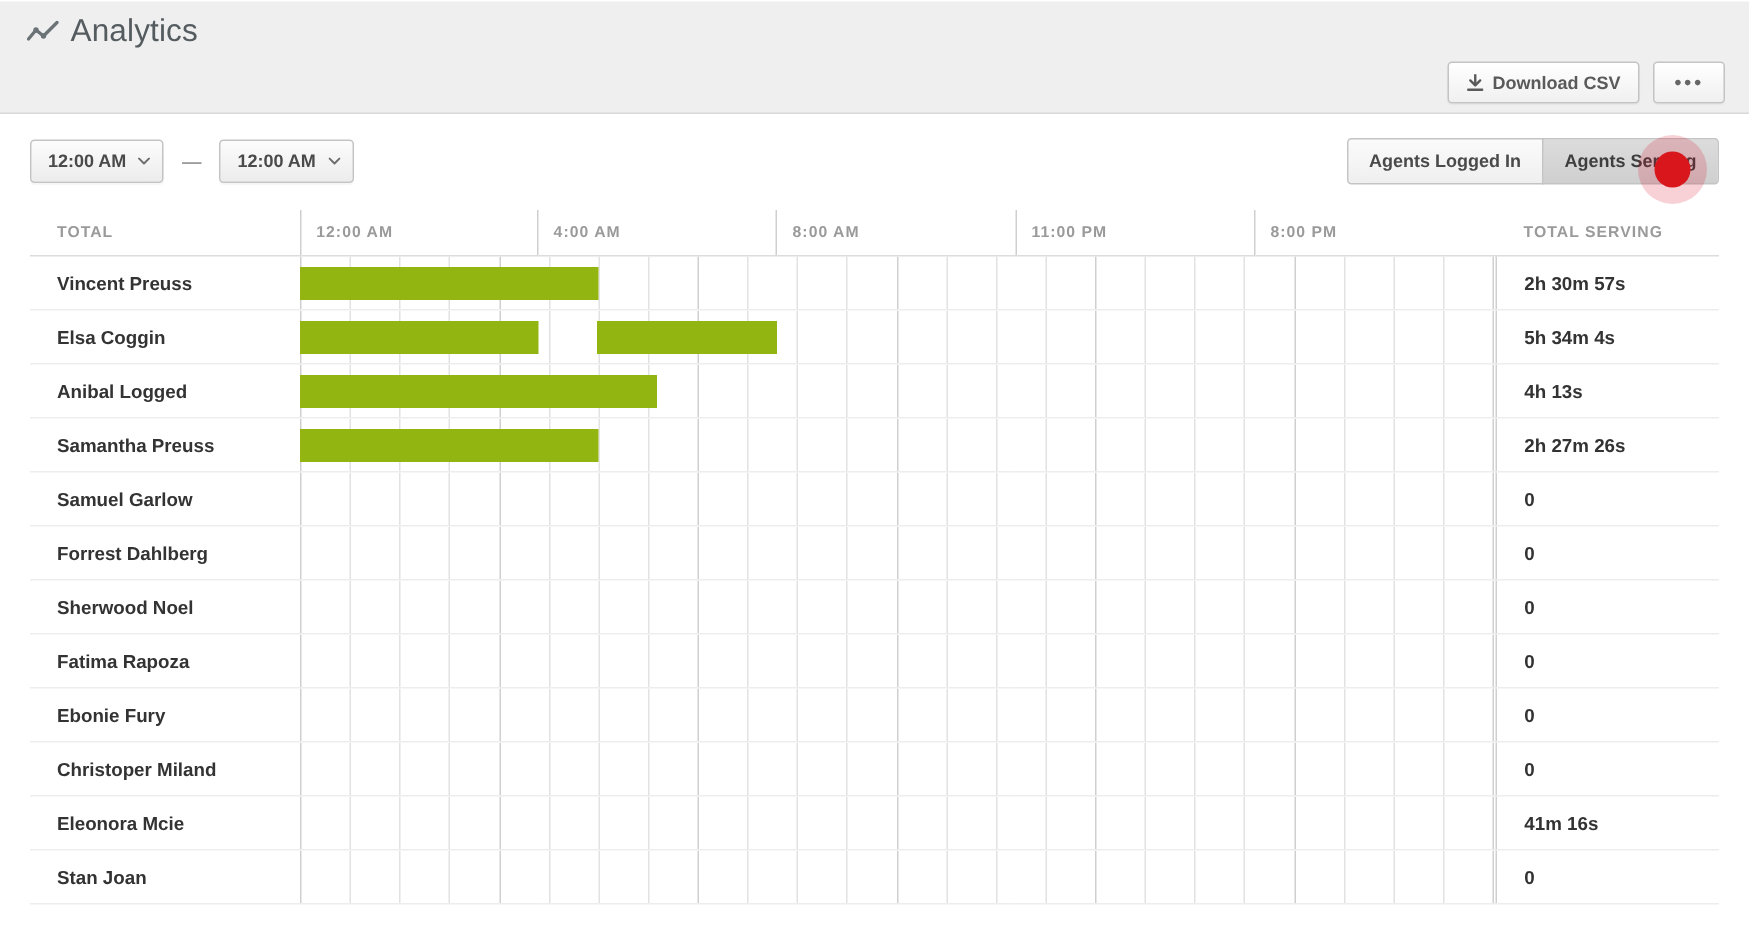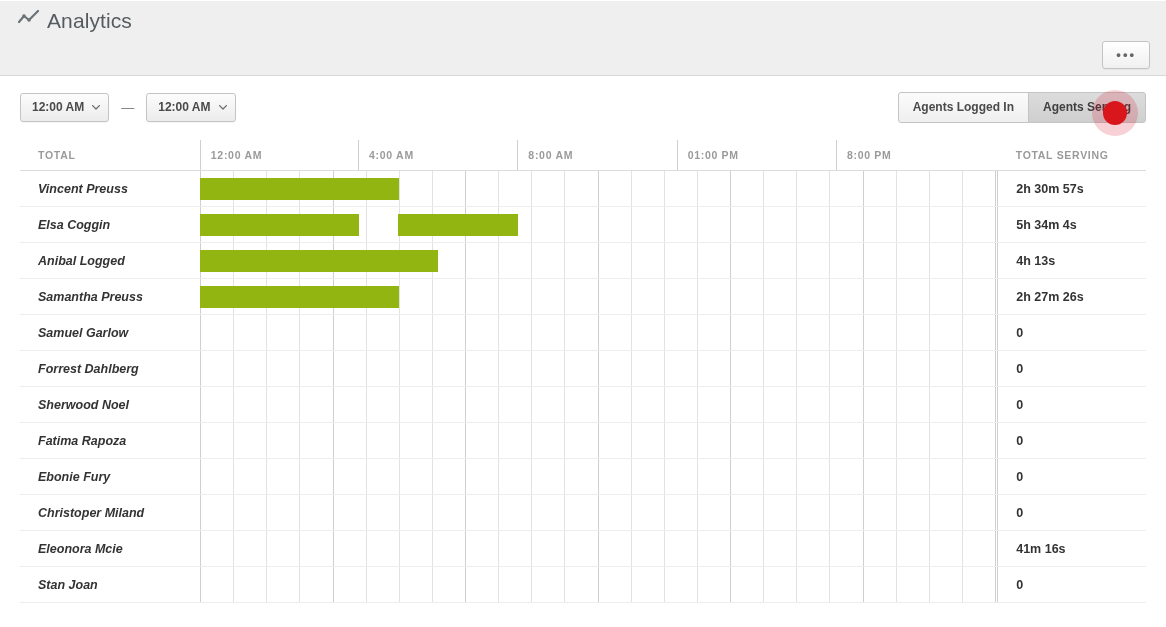--- a/index.html
+++ b/index.html
@@ -12,21 +12,21 @@
   }
 
   
   .app-header{
     position:relative;
     height:76px;
     background:#efefef;
     border-bottom:1px solid #d8d8d8;
     box-shadow:0 1px 0 #ffffff inset;
   }
-  .title-row{ display:flex; align-items:flex-start; padding:9px 0 0 18px; }
+  .title-row{ display:flex; align-items:flex-end; padding:9px 0 0 18px; }
   .analytics-icon{ width:22px; height:20px; margin-right:7px; display:block; }
   .app-title{
     font-size:21px; font-weight:400; color:#555c5f; letter-spacing:.1px;
   }
 
   .tabs-top{ display:flex; margin:7px 0 0 20px; }
   .tab-top{
     font-size:12px; font-weight:bold; color:#5a5a5a;
     padding:6px 13px 7px; border:1px solid #c7c7c7;
     background:linear-gradient(#fdfdfd,#f3f3f3);
@@ -118,21 +118,21 @@
   .th-agent{ width:180px; padding-left:18px !important; }
   .th-total{ width:148px; padding-left:18px !important; }
   .th-tick{ border-left:1px solid #cfcfcf; }
 
   .tbl td{
     height:36px; padding:0;
     border-bottom:1px solid #ededed;
   }
   .td-agent{
     font-size:12.5px; font-weight:bold; color:#333;
-    padding-left:18px !important; white-space:nowrap;font-style:italic;
+    padding-left:18px !important; white-space:nowrap;
   }
   .td-total{
     font-size:12.5px; font-weight:bold; color:#333;
     padding-left:18px !important; border-left:1px solid #cfcfcf;
     white-space:nowrap;
   }
   .td-chart{ position:relative; padding:0 !important; }
 
   .chart-area{
     position:absolute; left:0; top:0; right:0; bottom:0;
@@ -154,20 +154,28 @@
     <svg class="analytics-icon" viewBox="0 0 22 20">
       <polyline points="1,13 6,7 11,11 20,2" fill="none" stroke="#6b7376" stroke-width="2.2" stroke-linecap="round" stroke-linejoin="round"></polyline>
       <circle cx="6" cy="7" r="1.8" fill="#6b7376"></circle>
       <circle cx="11" cy="11" r="1.8" fill="#6b7376"></circle>
     </svg>
     <span class="app-title">Analytics</span>
   </div>
 
 
   <div class="header-right">
+    <div class="btn">
+      <svg class="dl-icon" viewBox="0 0 11 12">
+        <path d="M5.5 0.5 L5.5 7" stroke="#5a5a5a" stroke-width="1.6" fill="none"></path>
+        <path d="M2.2 4.6 L5.5 7.9 L8.8 4.6" stroke="#5a5a5a" stroke-width="1.6" fill="none" stroke-linecap="round" stroke-linejoin="round"></path>
+        <path d="M0.8 10.8 L10.2 10.8" stroke="#5a5a5a" stroke-width="1.6" fill="none" stroke-linecap="round"></path>
+      </svg>
+      <span>Download CSV</span>
+    </div>
     <div class="btn btn-dots">•••</div>
   </div>
 </div>
 
 <div class="page">
 
 
   <div class="controls-row">
     <div class="select-box">
       <span>12:00 AM</span>
@@ -194,21 +202,21 @@
   </div>
 
   <div class="tbl-wrap">
     <table class="tbl">
       <thead>
         <tr>
           <th class="th-agent">TOTAL</th>
           <th class="th-tick" style="width:158px">12:00 AM</th>
           <th class="th-tick" style="width:159px">4:00 AM</th>
           <th class="th-tick" style="width:159px">8:00 AM</th>
-          <th class="th-tick" style="width:159px">01:00 PM</th>
+          <th class="th-tick" style="width:159px">11:00 PM</th>
           <th class="th-tick" style="width:161px">8:00 PM</th>
           <th class="th-total">TOTAL SERVING</th>
         </tr>
       </thead>
       <tbody id="tbody">
           <tr>
             <td class="td-agent">Vincent Preuss</td>
             <td class="td-chart" colspan="5">
               <div class="chart-area" style="left: 0px;">
                 <div class="gridline major" style="left: 0px;"></div>

